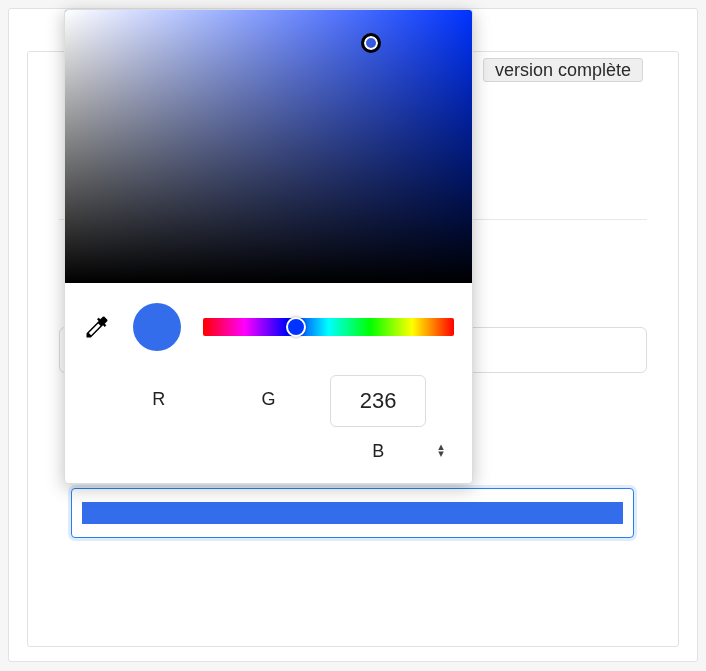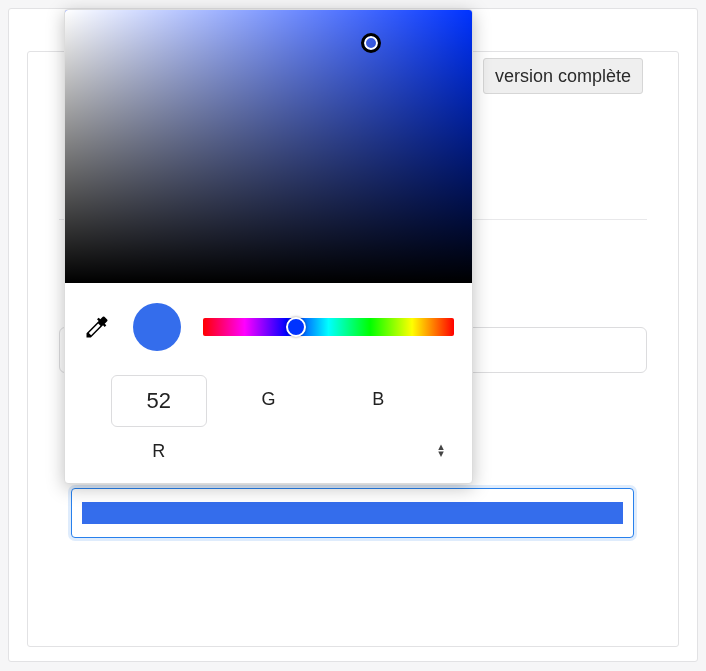--- a/index.html
+++ b/index.html
@@ -26,29 +26,29 @@
     right: 18px;
     bottom: 14px;
     background: #ffffff;
     border: 1px solid #e2e2e4;
     border-radius: 3px;
   }
   .version-btn {
     position: absolute;
     top: 49px;
     left: 474px;
-    height: 36px;
+    height: 24px;
     padding: 0 11px;
     background: #efefef;
     border: 1px solid #d6d6d6;
     border-radius: 3px;
     font-size: 18px;
     color: #2a2a2a;
     display: flex;
-    align-items: center;
+    align-items: flex-end;
     cursor: pointer;
   }
   .divider {
     position: absolute;
     left: 50px;
     right: 50px;
     height: 1px;
     background: #e8e8ea;
   }
   .field-box {
@@ -210,27 +210,27 @@
           <path fill="#000" d="M20.71 5.63l-2.34-2.34a1 1 0 0 0-1.41 0l-2.12 2.12-1.42-1.41-1.41 1.41 1.41 1.42L3 17.25V21h3.75L17.17 10.58l1.42 1.41 1.41-1.41-1.41-1.42 2.12-2.12a1 1 0 0 0 0-1.41zM6.92 19L5 17.08l8.06-8.06 1.92 1.92L6.92 19z"></path>
         </svg>
         <div class="current-color" style="background:#346dec"></div>
         <div class="hue-slider">
           <div class="hue-handle" style="background:#0033ff;left:37%"></div>
         </div>
       </div>
 
       <div class="rgb-row">
         <div class="rgb-col">
-          <input class="rgb-input" value="52" style="">
           <div class="rgb-label">R</div>
         </div>
         <div class="rgb-col">
           <div class="rgb-label">G</div>
         </div>
         <div class="rgb-col">
+          <input class="rgb-input" value="236" style="">
           <div class="rgb-label">B</div>
         </div>
       </div>
 
       <div class="format-toggle">
         <span class="chev">▴</span>
         <span class="chev">▾</span>
       </div>
     </div>
   </div>

